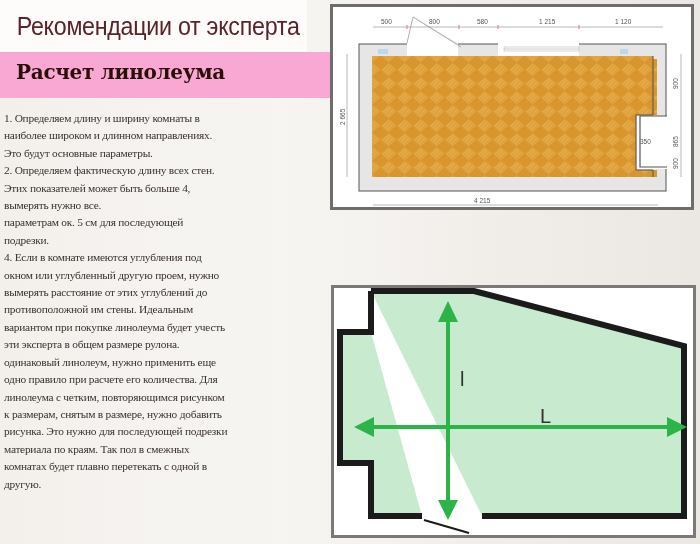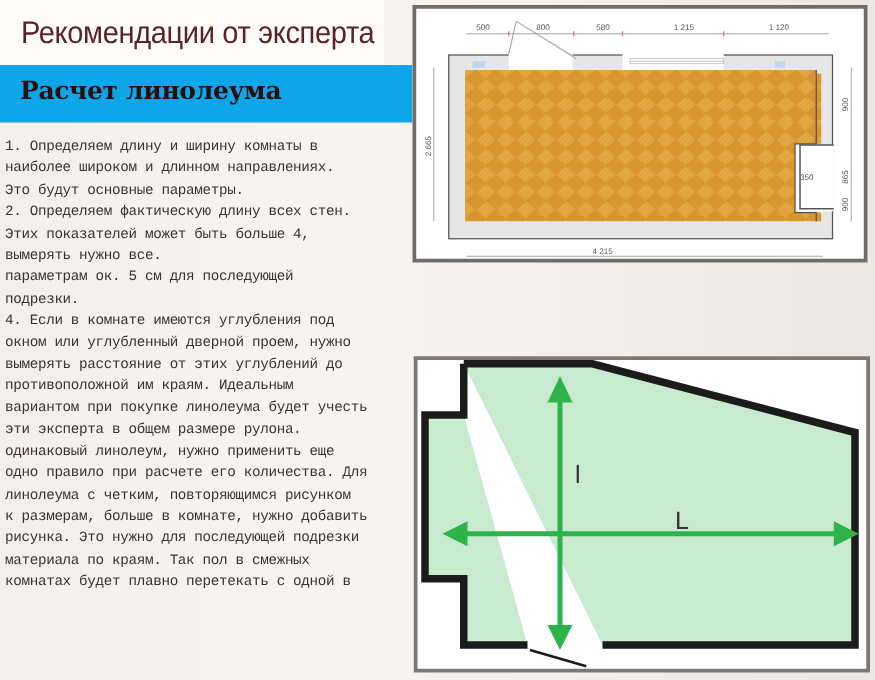--- a/index.html
+++ b/index.html
@@ -17,35 +17,35 @@
       font-size: 25px;
       line-height: 52px;
       padding-left: 18px;
       letter-spacing: -0.3px;
       transform: scaleX(0.93);
       transform-origin: left center;
       white-space: nowrap;
     }
     .section-bar {
       position: absolute; left: 0; top: 52px; width: 330px; height: 46px;
-      background: #0ea5e9;
+      background: #f9a8d4;
     }
     .section-title {
       position: absolute; left: 16px; top: 8px;
       color: #2a0f08;
       font-family: "DejaVu Serif", serif;
       font-weight: bold;
       font-size: 20px;
       letter-spacing: -0.3px;
       white-space: nowrap;
     }
     .text-block {
       position: absolute; left: 4px; top: 110px; width: 324px;
       color: #3b3230;
-      font-family: Liberation Mono, monospace;
+      font-family: Liberation Serif, serif;
       font-size: 11.4px;
       line-height: 17.4px;
       letter-spacing: -0.25px;
     }
     .text-block p { white-space: nowrap; }
 
     .plan-frame {
       position: absolute; left: 330px; top: 4px; width: 364px; height: 206px;
       background: #fff;
       border: 3px solid #6f6d6b;
@@ -71,32 +71,33 @@
 <div class="text-block">
   <p>1. Определяем длину и ширину комнаты в</p>
   <p>наиболее широком и длинном направлениях.</p>
   <p>Это будут основные параметры.</p>
   <p>2.  Определяем фактическую длину всех стен.</p>
   <p>Этих показателей может быть больше 4,</p>
   <p>вымерять нужно все.</p>
   <p>параметрам ок. 5 см для последующей</p>
   <p>подрезки.</p>
   <p>4. Если в комнате имеются углубления под</p>
-  <p>окном или углубленный дверной проем, нужно</p>
+  <p>окном или углубленный другую проем, нужно</p>
   <p>вымерять расстояние от этих углублений до</p>
-  <p>противоположной им краям. Идеальным</p>
+  <p>противоположной им стены. Идеальным</p>
   <p>вариантом при покупке линолеума будет учесть</p>
   <p>эти эксперта в общем размере рулона.</p>
   <p>одинаковый линолеум, нужно применить еще</p>
   <p>одно правило при расчете его количества. Для</p>
   <p>линолеума с четким, повторяющимся рисунком</p>
-  <p>к размерам, больше в комнате, нужно добавить</p>
+  <p>к размерам, снятым в размере, нужно добавить</p>
   <p>рисунка. Это нужно для последующей подрезки</p>
   <p>материала по краям. Так пол в смежных</p>
   <p>комнатах будет плавно перетекать с одной в</p>
+  <p>другую.</p>
 </div>
 
 <div class="plan-frame">
   <svg width="358" height="200" viewBox="0 0 358 200">
     <defs>
       <pattern id="wood" width="16" height="14" patternUnits="userSpaceOnUse">
         <rect width="16" height="14" fill="#d9962f"></rect>
         <path d="M0 7 L8 0 L16 7 L8 14 Z" fill="#e0a23c"></path>
         <path d="M2 7 L8 2 M4 9 L10 3 M6 11 L12 5" stroke="#eab55a" stroke-width="0.7"></path>
         <path d="M8 14 L16 7" stroke="#c88526" stroke-width="0.6"></path>

